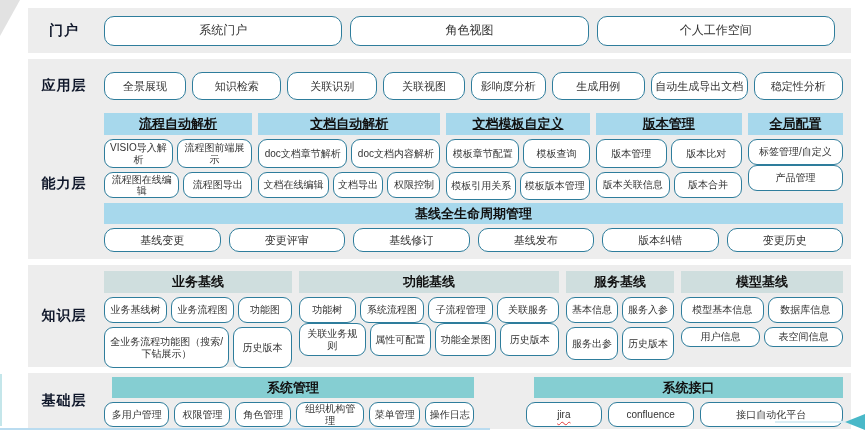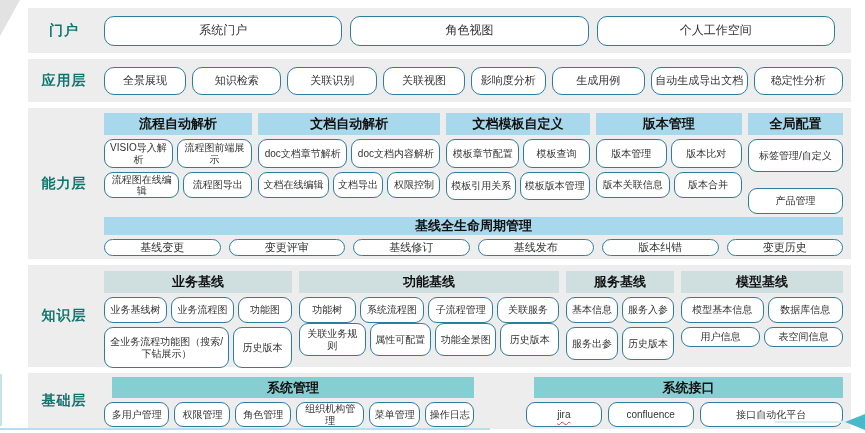--- a/index.html
+++ b/index.html
@@ -11,41 +11,41 @@
   }
   .band{
     position:absolute;left:28px;width:823px;
     background:#ededed;
     display:flex;align-items:stretch;
     box-sizing:border-box;
   }
   .label{
     width:72px;flex:0 0 72px;
     display:flex;align-items:center;justify-content:center;
-    font-weight:bold;font-size:14px;color:#0f766e;letter-spacing:1px;
+    font-weight:bold;font-size:14px;color:#0f172a;letter-spacing:1px;
   }
   .content{
     flex:1;display:flex;flex-direction:column;justify-content:center;
     padding:4px 8px 4px 4px;box-sizing:border-box;min-width:0;
   }
   .row{display:flex;align-items:stretch;min-width:0;}
   .btn{
     background:#fff;border:1.5px solid #2e7d9c;border-radius:9px;
     display:flex;align-items:center;justify-content:center;
     text-align:center;box-sizing:border-box;
     font-size:10px;line-height:1.15;padding:1px 3px;color:#333;
     min-width:0;overflow:hidden;
   }
   .btn.big{font-size:12px;border-radius:10px;text-align:right;}
   .btn.med{font-size:11px;border-radius:10px;}
   .hdr{
     height:22px;display:flex;align-items:center;justify-content:center;
     font-weight:bold;font-size:13px;color:#111;margin-bottom:4px;
   }
-  .hdr.cap{background:#a7d8ec;}
+  .hdr.cap{background:#a7d8ec;text-decoration:underline;}
   .hdr.know{background:#cfdede;}
   .hdr.base{background:#85ced2;height:21px;margin-left:8px;}
   .grp{display:flex;flex-direction:column;min-width:0;}
   .baseline-hdr{
     background:#a7d8ec;height:21px;margin:3px 0 4px 0;
     display:flex;align-items:center;justify-content:center;
     font-weight:bold;font-size:13px;color:#111;
   }
   .jira{
     text-decoration:underline;text-decoration-style:wavy;
@@ -85,21 +85,21 @@
   <div class="label">门户</div>
   <div class="content" style="padding-right:16px">
     <div class="row" style="gap:8px;height:30px">
       <div class="btn big" style="flex:1">系统门户</div>
       <div class="btn big" style="flex:1">角色视图</div>
       <div class="btn big" style="flex:1">个人工作空间</div>
     </div>
   </div>
 </div>
 
-<div class="band" style="top:59px;height:43px">
+<div class="band" style="top:59px;height:54px">
   <div class="label">应用层</div>
   <div class="content">
     <div class="row" style="gap:6px;height:28px">
       <div class="btn med" style="flex:1">全景展现</div>
       <div class="btn med" style="flex:1.1">知识检索</div>
       <div class="btn med" style="flex:1.1">关联识别</div>
       <div class="btn med" style="flex:1">关联视图</div>
       <div class="btn med" style="flex:0.9">影响度分析</div>
       <div class="btn med" style="flex:1.15">生成用例</div>
       <div class="btn med" style="flex:1.2">自动生成导出文档</div>
@@ -157,21 +157,21 @@
           <div class="btn" style="flex:1">版本比对</div>
         </div>
         <div class="row" style="gap:4px;height:26px">
           <div class="btn" style="flex:1.05">版本关联信息</div>
           <div class="btn" style="flex:0.95">版本合并</div>
         </div>
       </div>
 
       <div class="grp" style="flex:95 1 0">
         <div class="hdr cap">全局配置</div>
-        <div class="row" style="height:33px;margin-bottom:16px">
+        <div class="row" style="height:26px;margin-bottom:0">
           <div class="btn" style="flex:1">标签管理/自定义</div>
         </div>
         <div class="row" style="height:26px">
           <div class="btn" style="flex:1">产品管理</div>
         </div>
       </div>
 
     </div>
 
     <div class="baseline-hdr">基线全生命周期管理</div>

